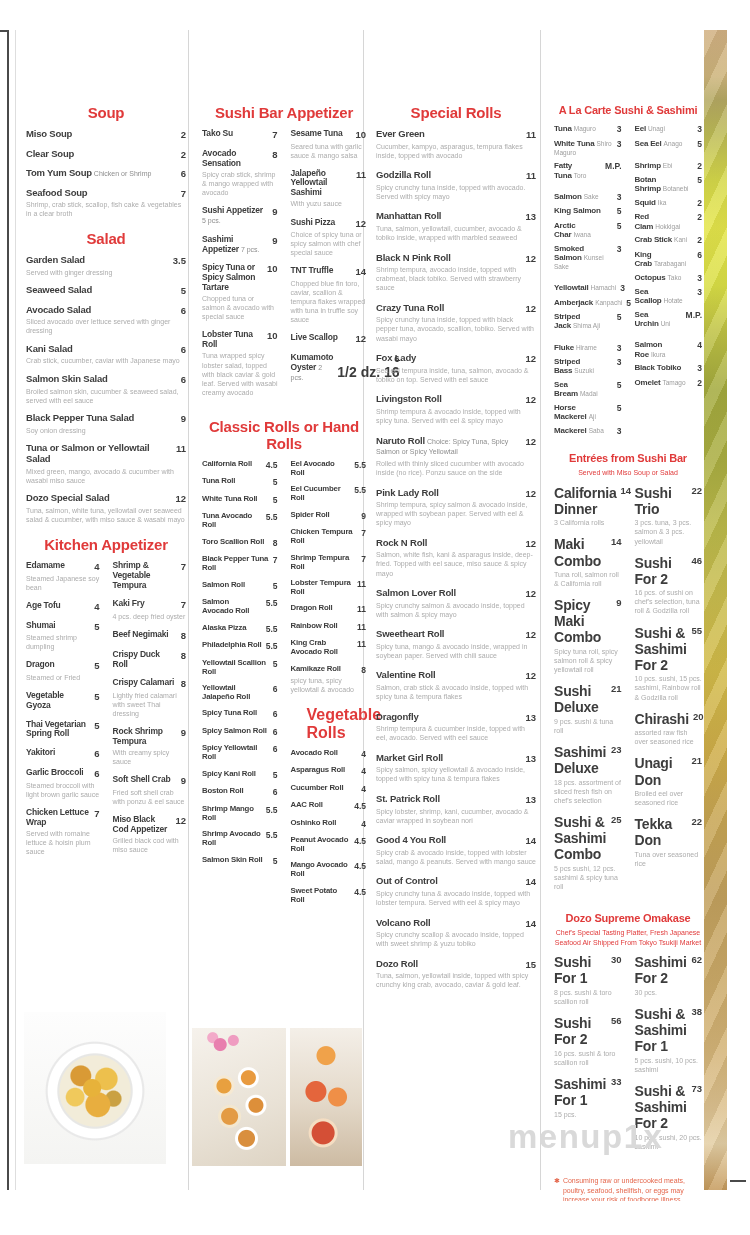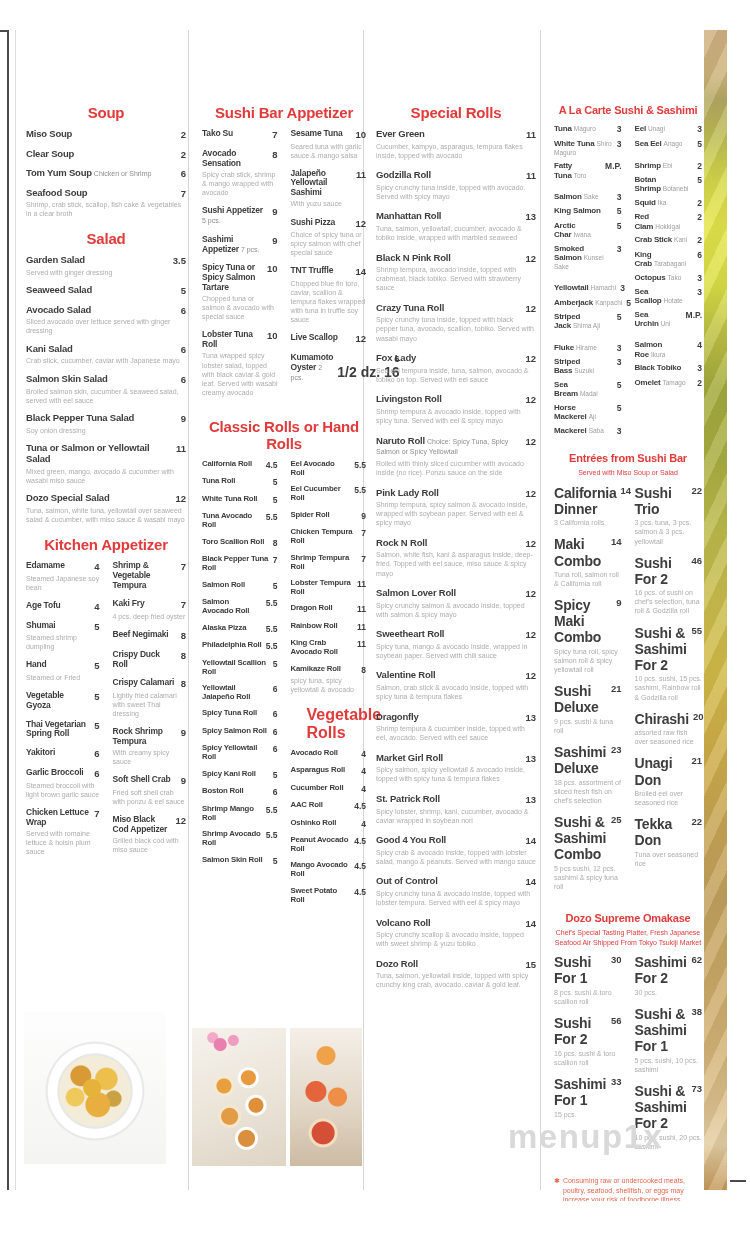--- a/index.html
+++ b/index.html
@@ -212,21 +212,21 @@
               </div>
               <div class="item">
                 <div class="row">
                   <span class="nm">Shumai</span>
                   <span class="pr">5</span>
                 </div>
                 <div class="desc">Steamed shrimp dumpling</div>
               </div>
               <div class="item">
                 <div class="row">
-                  <span class="nm">Hand</span>
+                  <span class="nm">Dragon</span>
                   <span class="pr">5</span>
                 </div>
                 <div class="desc">Steamed or Fried</div>
               </div>
               <div class="item">
                 <div class="row">
                   <span class="nm">Vegetable Gyoza</span>
                   <span class="pr">5</span>
                 </div>
               </div>

